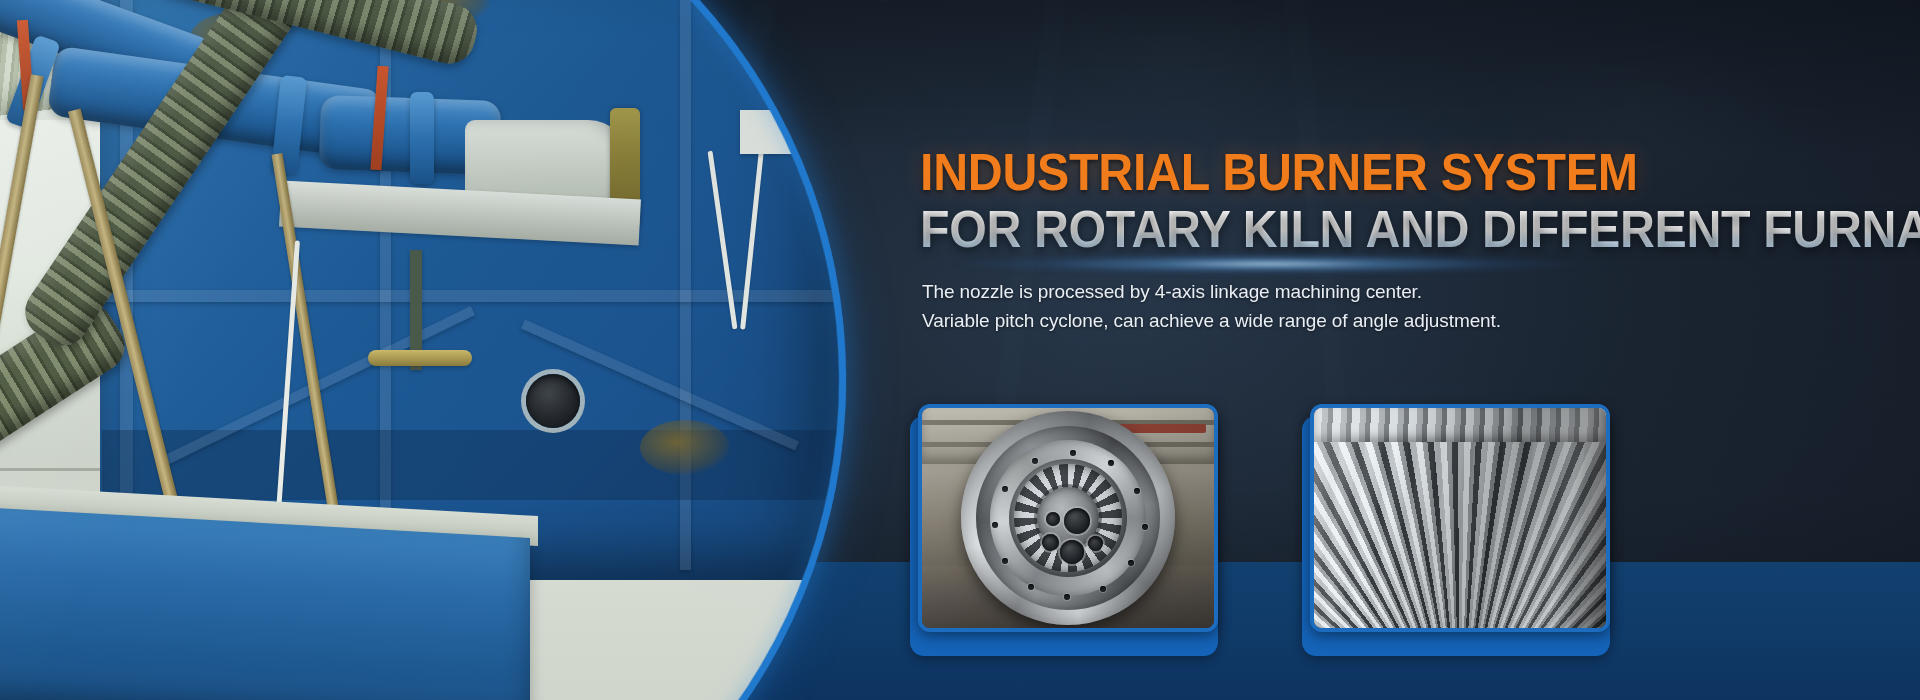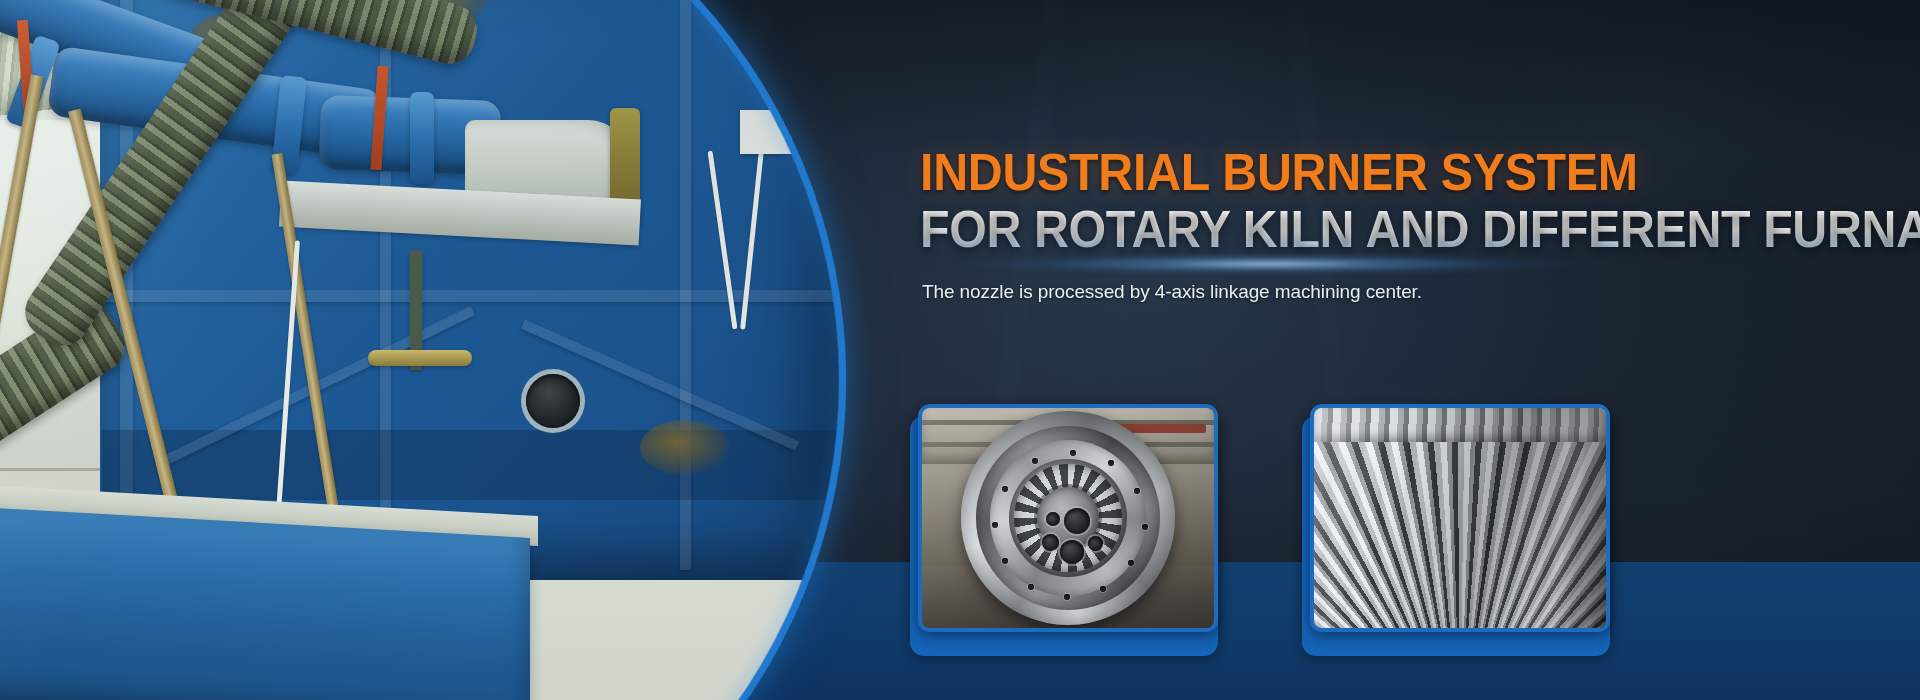--- a/index.html
+++ b/index.html
@@ -449,20 +449,21 @@
 
     <div class="headline1">INDUSTRIAL BURNER SYSTEM</div>
 
     <div class="headline2-wrap">
       <div class="headline2">FOR ROTARY KILN AND DIFFERENT FURNACES</div>
       <div class="h2-glow"></div>
     </div>
 
     <div class="para">
       <div class="para-line">The nozzle is processed by 4-axis linkage machining center.</div>
+      <div class="para-line">Variable pitch cyclone, can achieve a wide range of angle adjustment.</div>
     </div>
   </div>
 
   <div class="thumbs">
 
     <div class="thumb t1">
       <div class="thumb-shadow"></div>
       <div class="thumb-frame">
         <div class="thumb-img">
           <div class="nz-bg"></div>

